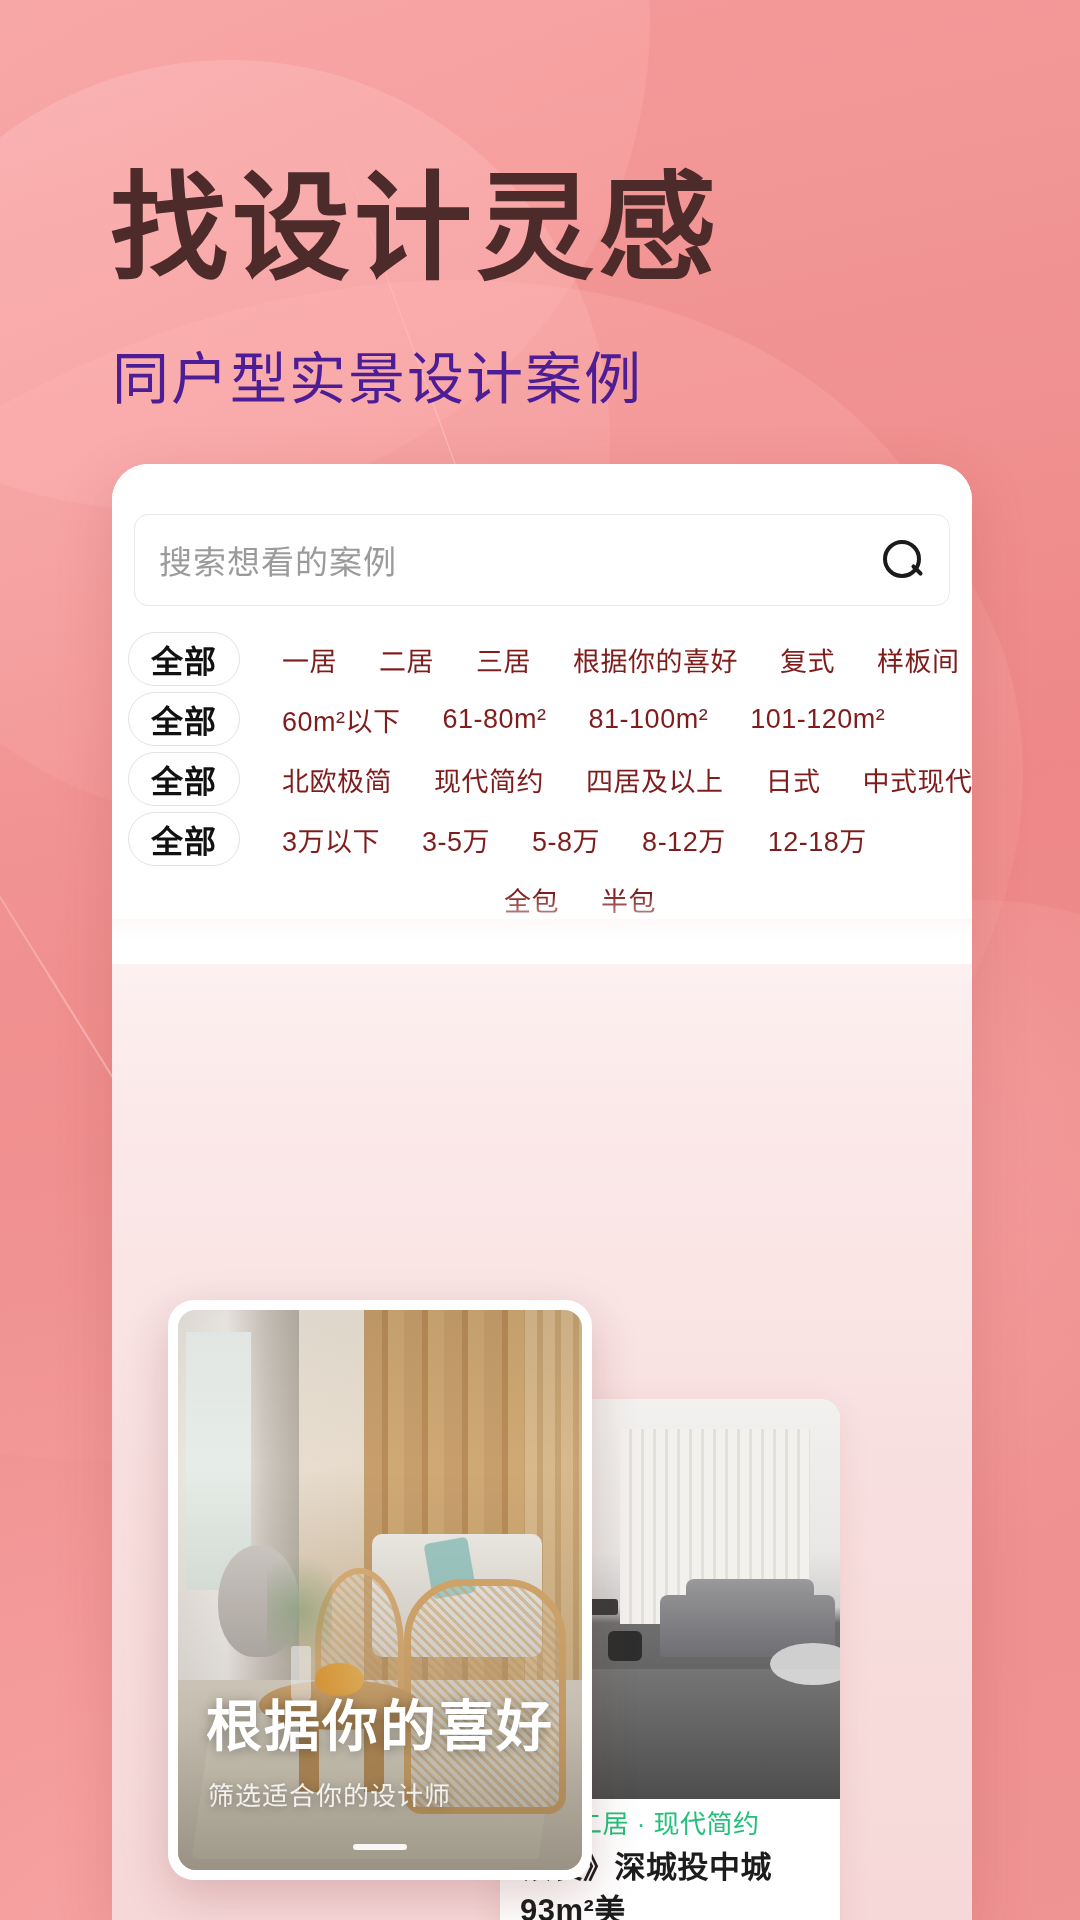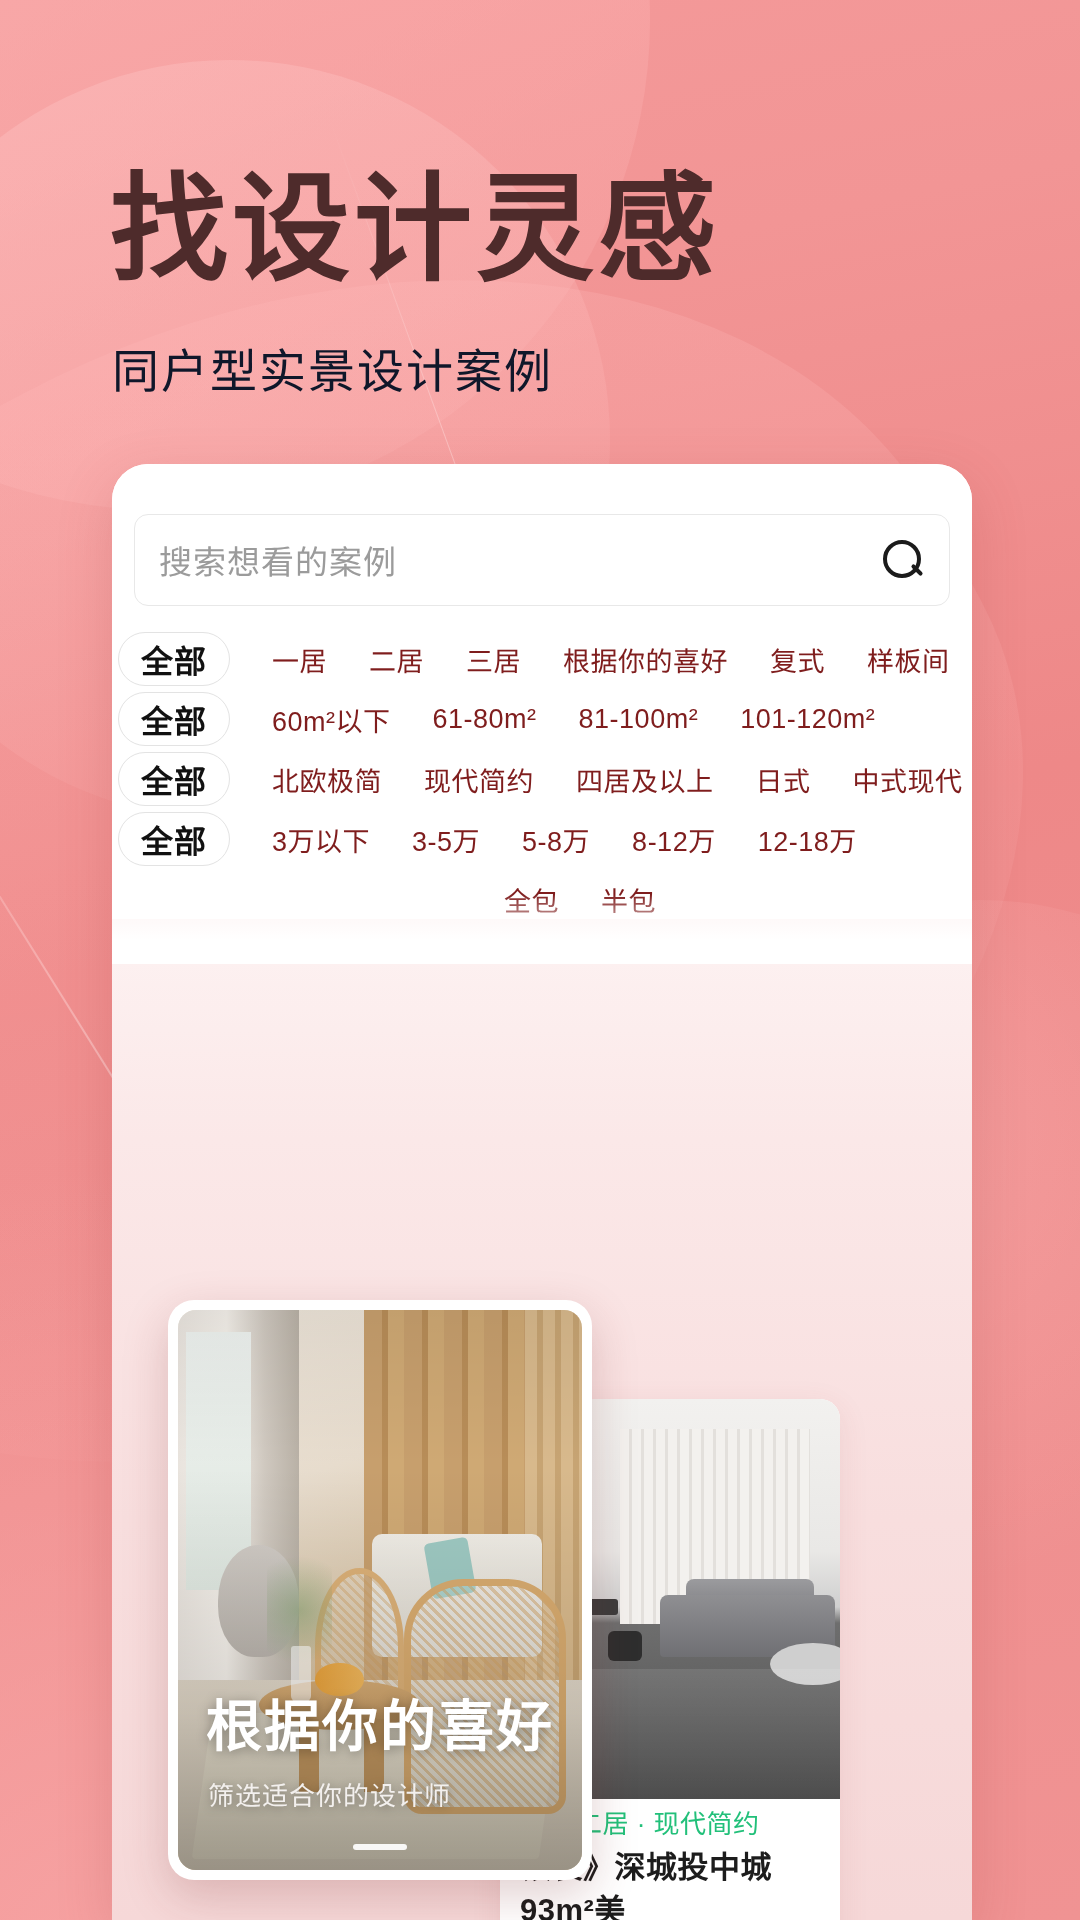--- a/index.html
+++ b/index.html
@@ -49,26 +49,26 @@
   .streak2 {
     position:absolute; width:900px; height:1px;
     background:linear-gradient(90deg, rgba(255,230,230,0), rgba(255,230,230,.55), rgba(255,230,230,0));
     left:330px; top:120px; transform:rotate(70deg); transform-origin:left center;
   }
 
   
   .headline {
     position:absolute; left:110px; top:168px;
     font-size:118px; font-weight:700; letter-spacing:4px;
-    color:#4e2b2b; line-height:1.05; white-space:nowrap;
+    color:#4e2b2b; line-height:1.05; white-space:nowrap;font-family:Liberation Serif, serif;
   }
   .subline {
     position:absolute; left:112px; top:333px;
-    font-size:47px; font-weight:500; letter-spacing:2px;
-    color:#0f172a; white-space:nowrap;
+    font-size:57px; font-weight:500; letter-spacing:2px;
+    color:#4c1d95; white-space:nowrap;
   }
 
   
   .panel {
     position:absolute; left:112px; top:464px; width:860px; height:1456px;
     border-radius:36px 36px 0 0;
     background:#ffffff;
     overflow:hidden;
     box-shadow:0 18px 56px rgba(150,50,50,.18);
   }
@@ -88,21 +88,21 @@
   }
   .search-icon::after {
     content:""; position:absolute; left:29px; top:30px; width:14px; height:4px;
     background:#1b1b1b; border-radius:3px; transform:rotate(45deg);
   }
 
   
   .filters { position:absolute; left:0; top:165px; width:100%; }
   .frow {
     display:flex; align-items:center; height:60px; margin-bottom:0;
-    padding-left:6px; white-space:nowrap; overflow:hidden;
+    padding-left:16px; white-space:nowrap; overflow:hidden;
   }
   .frow + .frow { margin-top:0; }
   .chip-all {
     flex:none;
     border:1px solid #e3e3e3; border-radius:30px;
     height:54px; min-width:104px; padding:0 22px;
     display:flex; align-items:center; justify-content:center;
     font-size:32px; color:#111; font-weight:600; letter-spacing:1px;
     background:#fff;
   }

